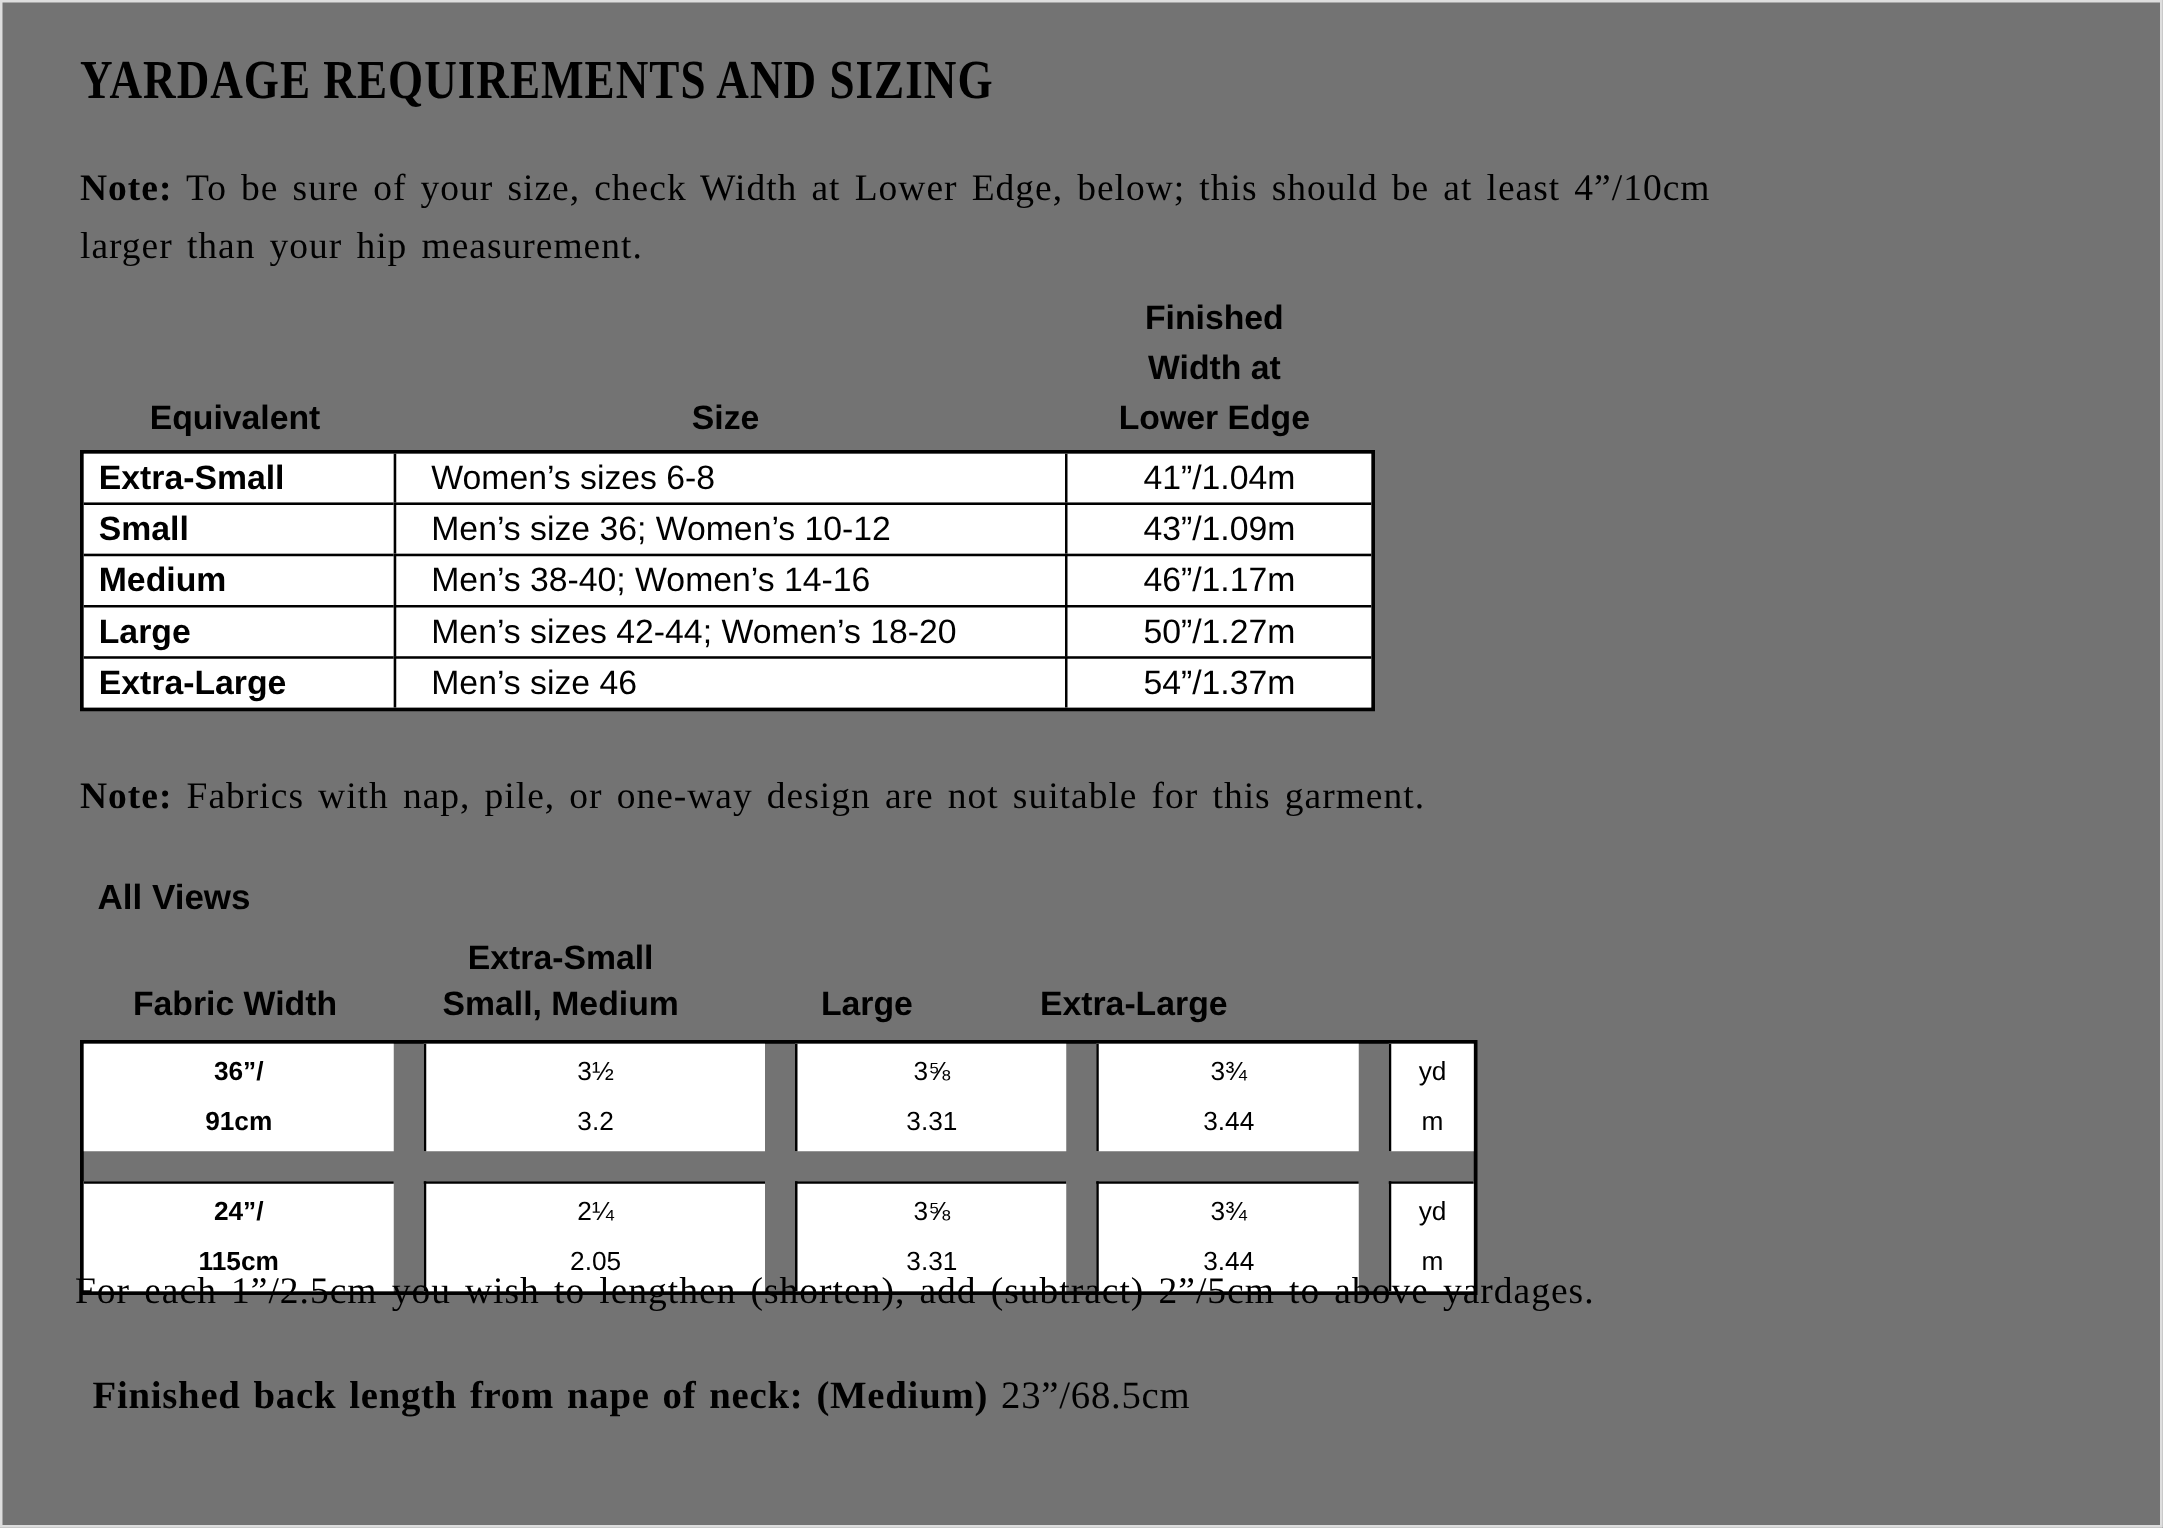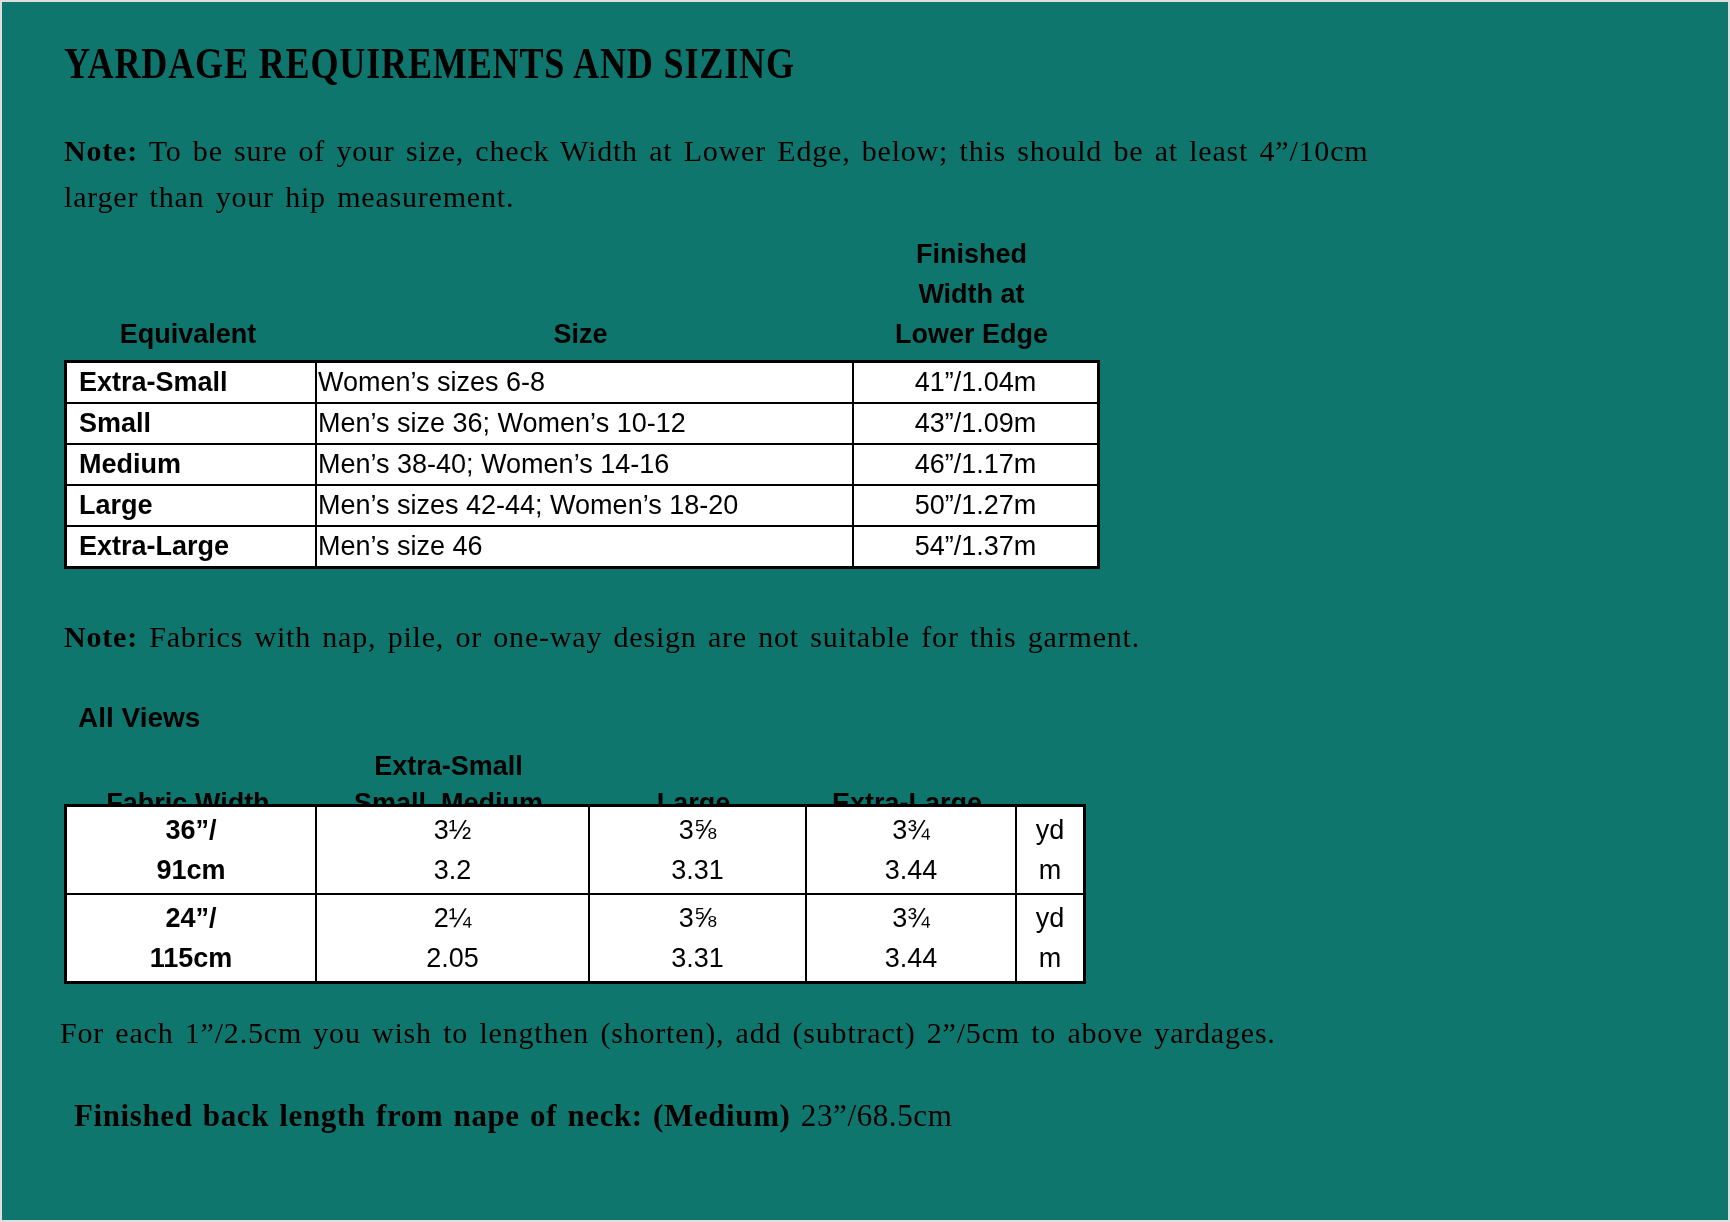--- a/index.html
+++ b/index.html
@@ -1,18 +1,18 @@
 <!DOCTYPE html>
 <html><head>
 <meta charset="utf-8">
 <style>
   html,body { margin:0; padding:0; background:#fff; }
   .page {
     position:relative; width:1730px; height:1222px; box-sizing:border-box;
-    background:#0f766e; border:2px solid #dedede; color:#000;
+    background:#737373; border:2px solid #dedede; color:#000;
     font-family:"Liberation Serif", serif; overflow:hidden;
   }
   .title {
     position:absolute; left:62px; top:36px;
     font-weight:700; font-size:44px; letter-spacing:1px; white-space:nowrap;
     transform:scaleX(0.82); transform-origin:left top;
   }
   .serif-note { font-size:30px; line-height:46px; letter-spacing:0.8px; word-spacing:3px; }
   .note-1 { position:absolute; left:62px; top:126px; white-space:nowrap; }
   .note-2 { position:absolute; left:62px; top:612px; white-space:nowrap; }
@@ -30,39 +30,39 @@
     display:grid; grid-template-columns:248px 537px 245px;
     border:3px solid #000; font-family:"Liberation Sans",sans-serif; font-size:27px;
   }
   .t1 .cell {
     height:41px; box-sizing:border-box; display:flex; align-items:center;
     border-top:2px solid #000; border-left:2px solid #000; background:#fff;
   }
   .t1 .cell:nth-child(-n+3) { border-top:none; height:39px; }
   .t1 .cell:nth-child(3n+1) { border-left:none; }
   .t1 .c-size { font-weight:700; padding-left:12px; }
-  .t1 .c-eq   { padding-left:1px; }
+  .t1 .c-eq   { padding-left:28px; }
   .t1 .c-w    { justify-content:center; }
 
   .all-views {
     position:absolute; left:76px; top:700px;
     font-family:"Liberation Sans",sans-serif; font-weight:700; font-size:28px;
   }
 
   
   .t2-head {
     position:absolute; left:62px; top:746px;
     display:grid; grid-template-columns:248px 273px 217px 210px 68px; align-items:end;
     text-align:center; font-family:"Liberation Sans",sans-serif;
     font-weight:700; font-size:27px; line-height:37px;
   }
   .t2 {
-    position:absolute; left:62px; top:802px;
+    position:absolute; left:62px; top:830px;
     display:grid; grid-template-columns:248px 273px 217px 210px 68px;
-    border:3px solid #000; font-family:"Liberation Sans",sans-serif; font-size:27px;
+    border:3px solid #000; font-family:"Liberation Sans",sans-serif; font-size:21px;gap:24px;
   }
   .t2 .cell {
     height:88px; box-sizing:border-box; display:flex; flex-direction:column;
     justify-content:center; align-items:center; line-height:40px;
     border-top:2px solid #000; border-left:2px solid #000; background:#fff;
   }
   .t2 .cell:nth-child(-n+5) { border-top:none; height:86px; }
   .t2 .cell:nth-child(5n+1) { border-left:none; }
   .t2 .c-fab { font-weight:700; }
 

